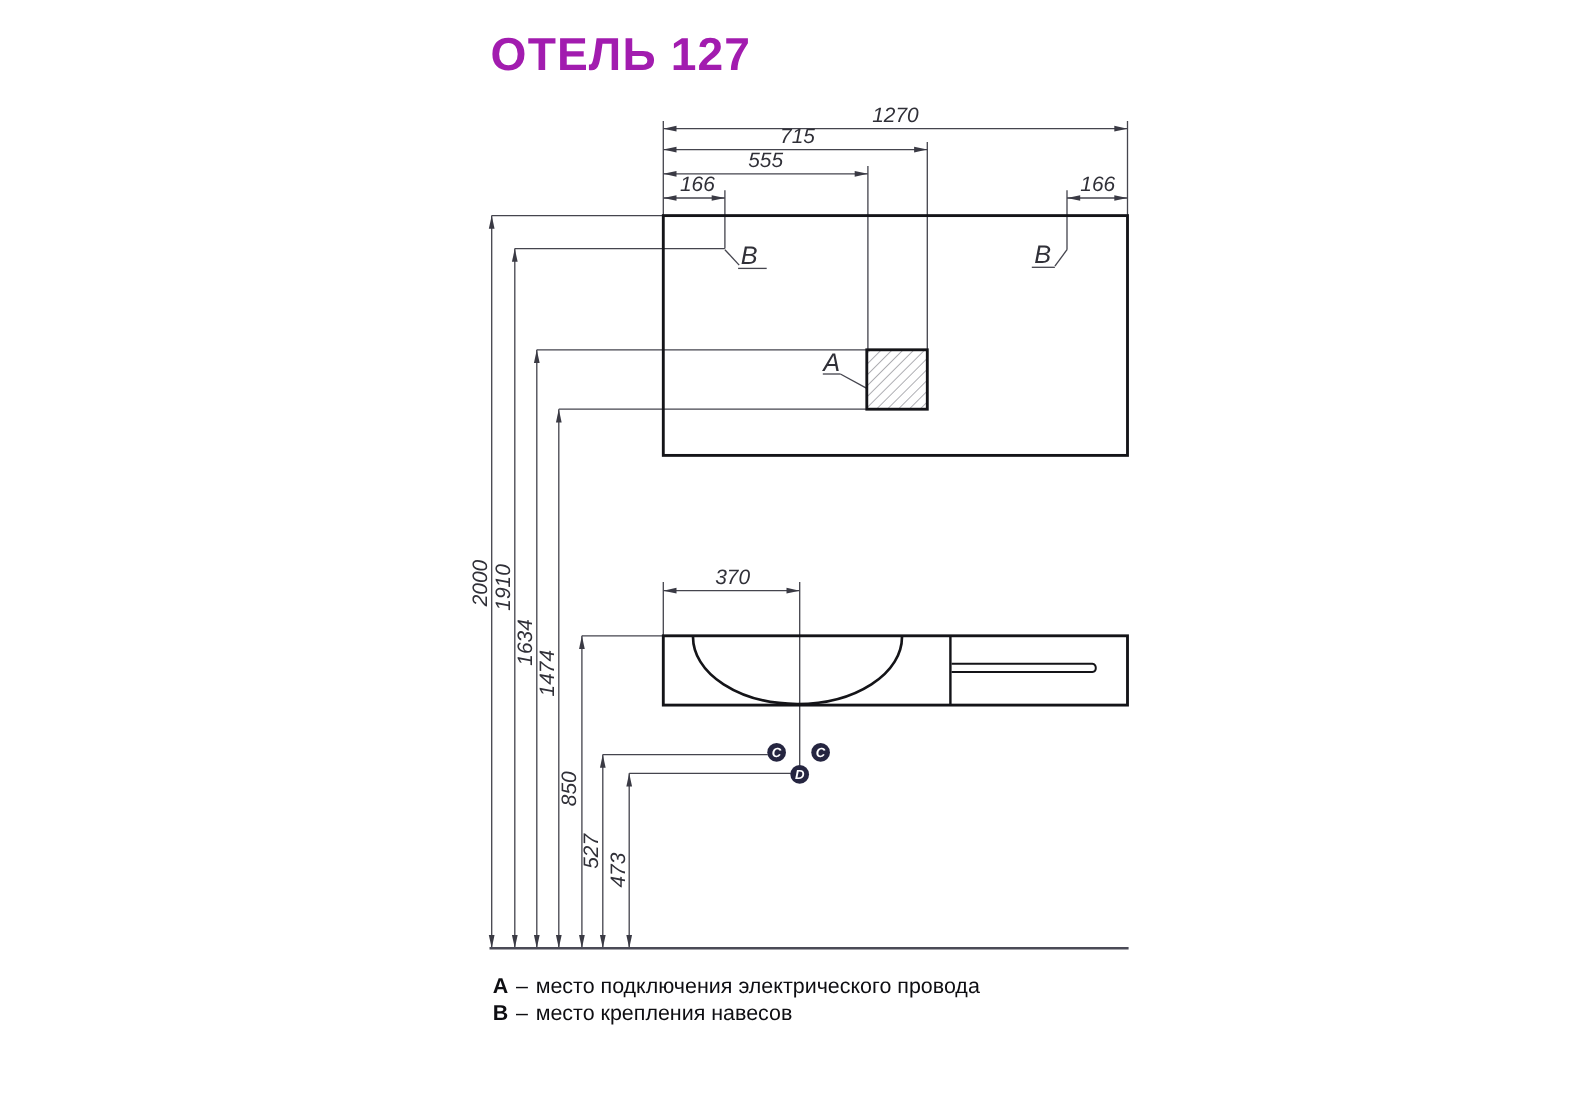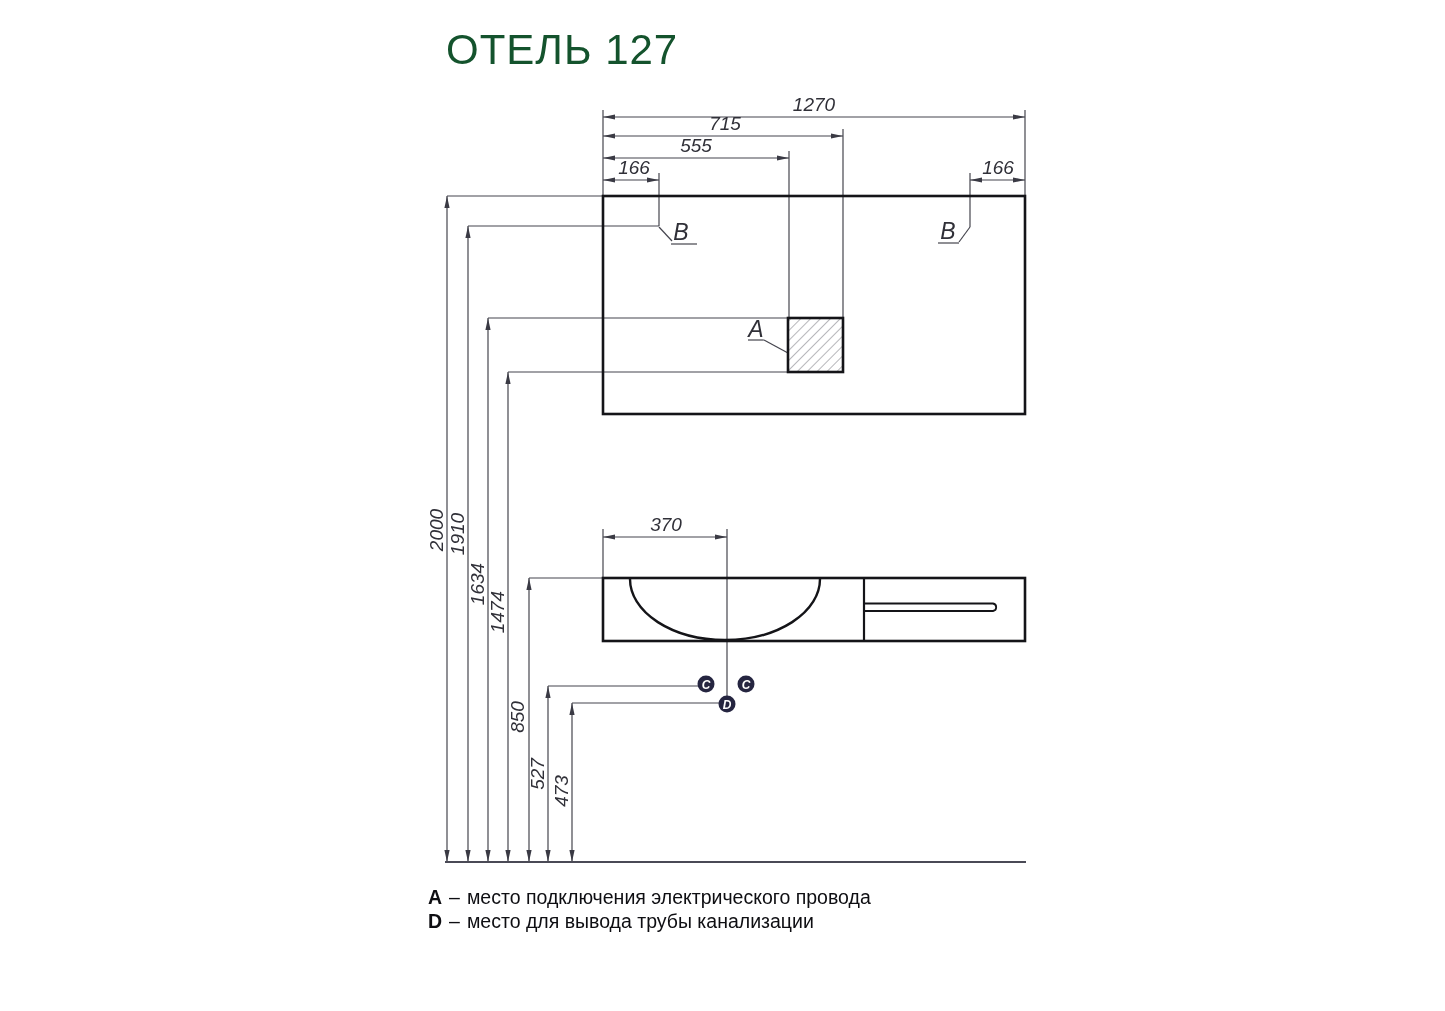--- a/index.html
+++ b/index.html
@@ -2,37 +2,37 @@
 <html><head>
 <meta charset="utf-8">
 <style>
   html,body{margin:0;padding:0;background:#ffffff;}
   .stage{
     position:relative;width:1445px;height:1011px;background:#ffffff;overflow:hidden;
     font-family:"Liberation Sans", sans-serif;
   }
   .title{
     position:absolute;left:446px;top:26px;
-    font-size:42px;font-weight:400;letter-spacing:1px;color:#14532d;white-space:nowrap;
+    font-size:42px;font-weight:700;letter-spacing:1px;color:#a21caf;white-space:nowrap;
   }
   .drawing{position:absolute;left:0;top:0;}
   .dim-text{
     font-family:"Liberation Sans", sans-serif;font-style:italic;
     font-size:19px;fill:#303038;
   }
   .callout-text{
     font-family:"Liberation Sans", sans-serif;font-style:italic;
     font-size:23px;fill:#303038;
   }
   .circle-text{
     font-family:"Liberation Sans", sans-serif;font-style:italic;font-weight:700;
     font-size:12px;fill:#ffffff;
   }
   .legend{
-    position:absolute;left:428px;top:886px;
+    position:absolute;left:448px;top:886px;
     font-size:19.5px;line-height:23.7px;color:#0e0e12;white-space:nowrap;
   }
   .legend .letter{font-weight:700;}
   .legend .sep{margin:0 7px;}
 </style>
 </head>
 <body>
 
 <div class="stage">
 
@@ -125,17 +125,17 @@
       <text class="circle-text" x="746" y="688.5" text-anchor="middle">C</text>
       <text class="circle-text" x="727" y="708.5" text-anchor="middle">D</text>
     </g>
   </svg>
 
   <div class="legend">
     <div>
       <span class="letter">A</span><span class="sep">–</span><span>место подключения электрического провода</span>
     </div>
     <div>
-      <span class="letter">D</span><span class="sep">–</span><span>место для вывода трубы канализации</span>
+      <span class="letter">B</span><span class="sep">–</span><span>место крепления навесов</span>
     </div>
   </div>
 
 </div>
 
 </body></html>

